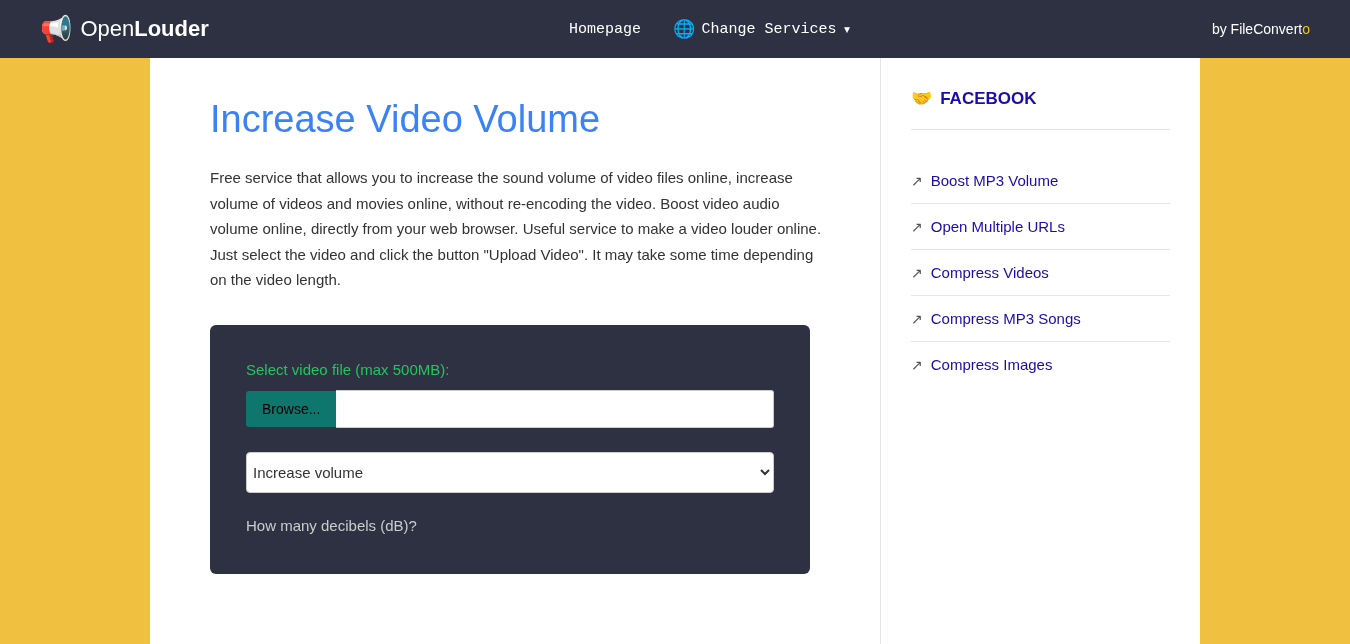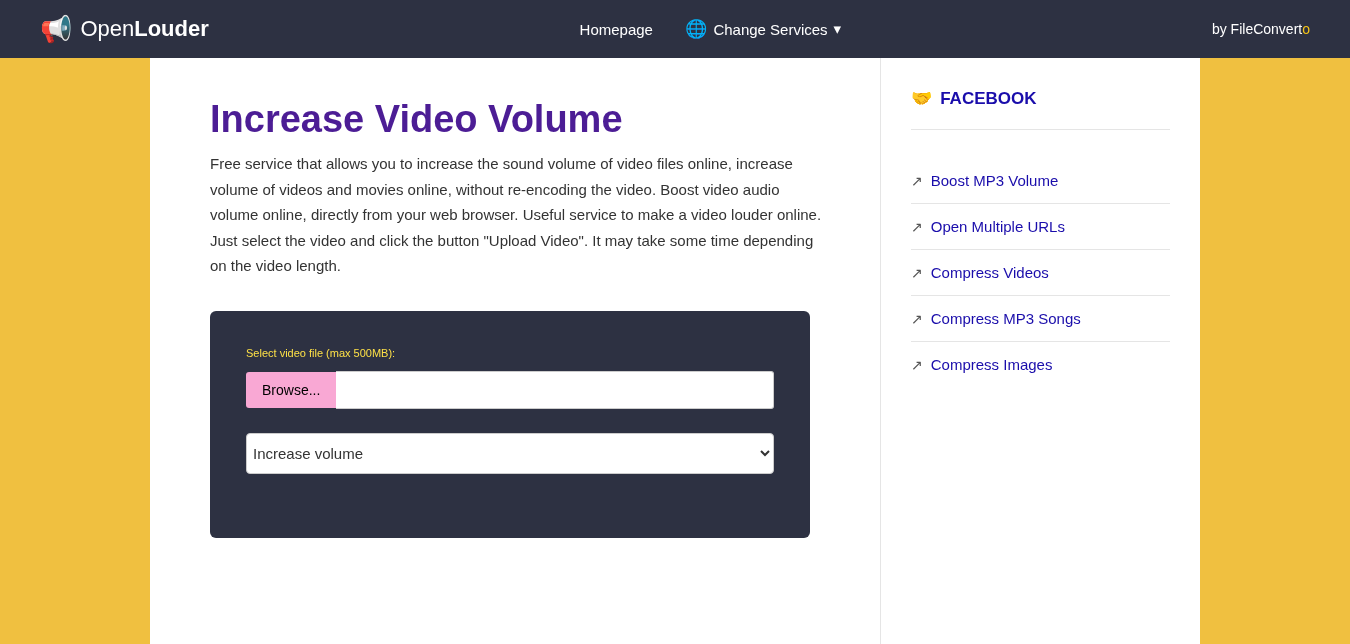--- a/index.html
+++ b/index.html
@@ -26,20 +26,21 @@
     }
     .logo-icon {
       font-size: 26px;
     }
     .logo-text-video { font-weight: normal; color: white; }
     .logo-text-louder { font-weight: bold; color: white; }
     .header-nav {
       display: flex;
       align-items: center;
       gap: 32px;
+      font-family: Liberation Mono, monospace;
     }
     .nav-homepage {
       color: white;
       text-decoration: none;
       font-size: 15px;
     }
     .nav-language {
       display: flex;
       align-items: center;
       gap: 6px;
@@ -66,56 +67,56 @@
     
     .content-area {
       flex: 1;
       background: white;
       padding: 40px 50px 40px 60px;
       max-width: 840px;
     }
 
     .page-title {
       font-size: 38px;
-      font-weight: bold;
-      color: #4c1d95;
-      margin-bottom: 10px;
+      font-weight: normal;
+      color: #3b82f6;
+      margin-bottom: 24px;
     }
 
     .page-description {
       font-size: 15px;
       color: #333;
       line-height: 1.7;
       margin-bottom: 32px;
       max-width: 620px;
     }
 
     
     .upload-box {
       background: #2d3142;
       border-radius: 6px;
       padding: 36px 36px 40px;
       max-width: 600px;
     }
 
     .upload-label {
-      color: #fde047;
-      font-size: 11px;
+      color: #22c55e;
+      font-size: 15px;
       margin-bottom: 12px;
       display: block;
     }
 
     .file-input-row {
       display: flex;
       align-items: center;
       margin-bottom: 24px;
     }
 
     .browse-btn {
-      background: #f9a8d4;
+      background: #0f766e;
       border: none;
       padding: 10px 16px;
       font-size: 14px;
       cursor: pointer;
       border-radius: 3px 0 0 3px;
       white-space: nowrap;
     }
 
     .file-name-display {
       background: white;
@@ -252,20 +253,21 @@
       <div class="upload-box">
         <label class="upload-label">Select video file (max 500MB):</label>
         <div class="file-input-row">
           <button class="browse-btn">Browse...</button>
           <input class="file-name-display" type="text" readonly="" style="">
         </div>
         <select class="action-select">
           <option>Increase volume</option>
           <option>Decrease volume</option>
         </select>
+        <label class="decibels-label">How many decibels (dB)?</label>
       </div>
     </div>
 
     <aside class="sidebar">
       <a class="facebook-link" href="#">
         <span>🤝</span>
         <span>FACEBOOK</span>
       </a>
       <div id="services-list">
           <a class="service-link" href="#">

